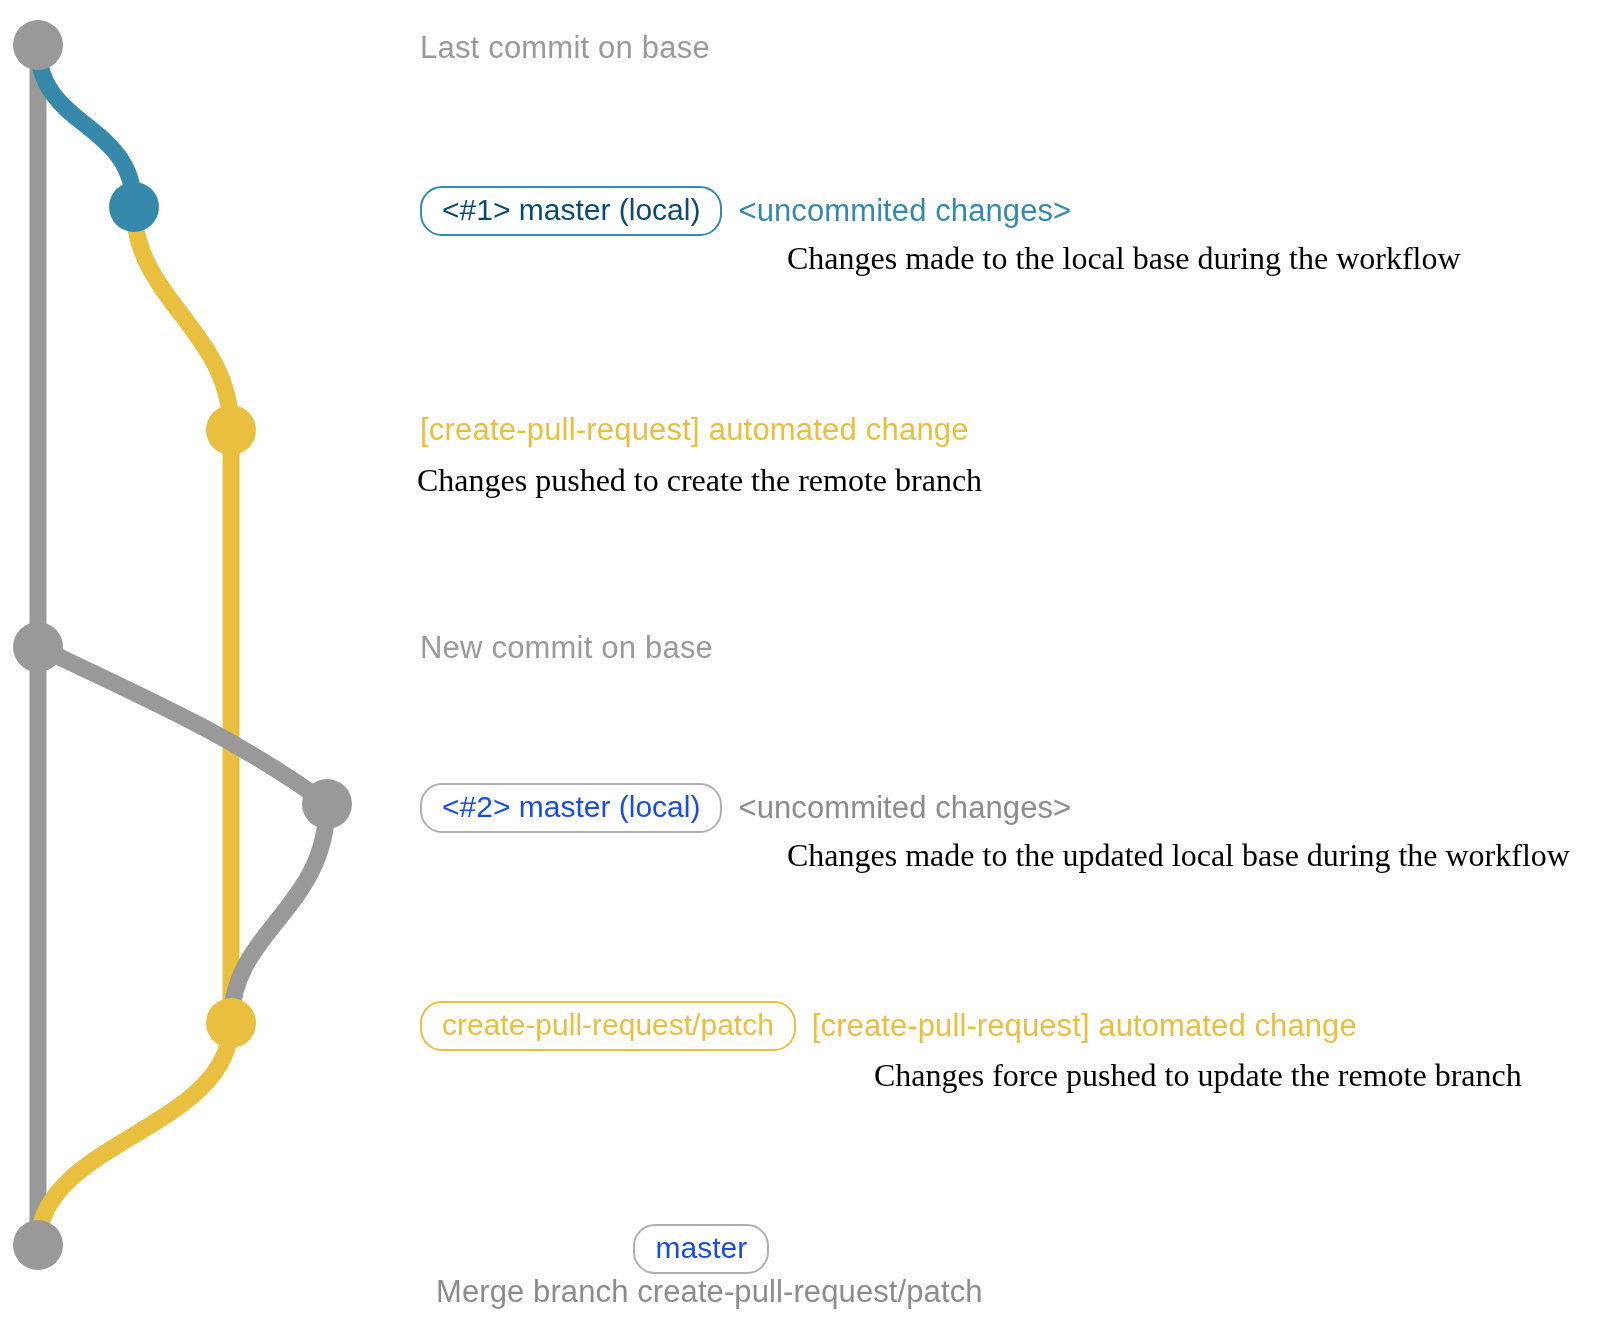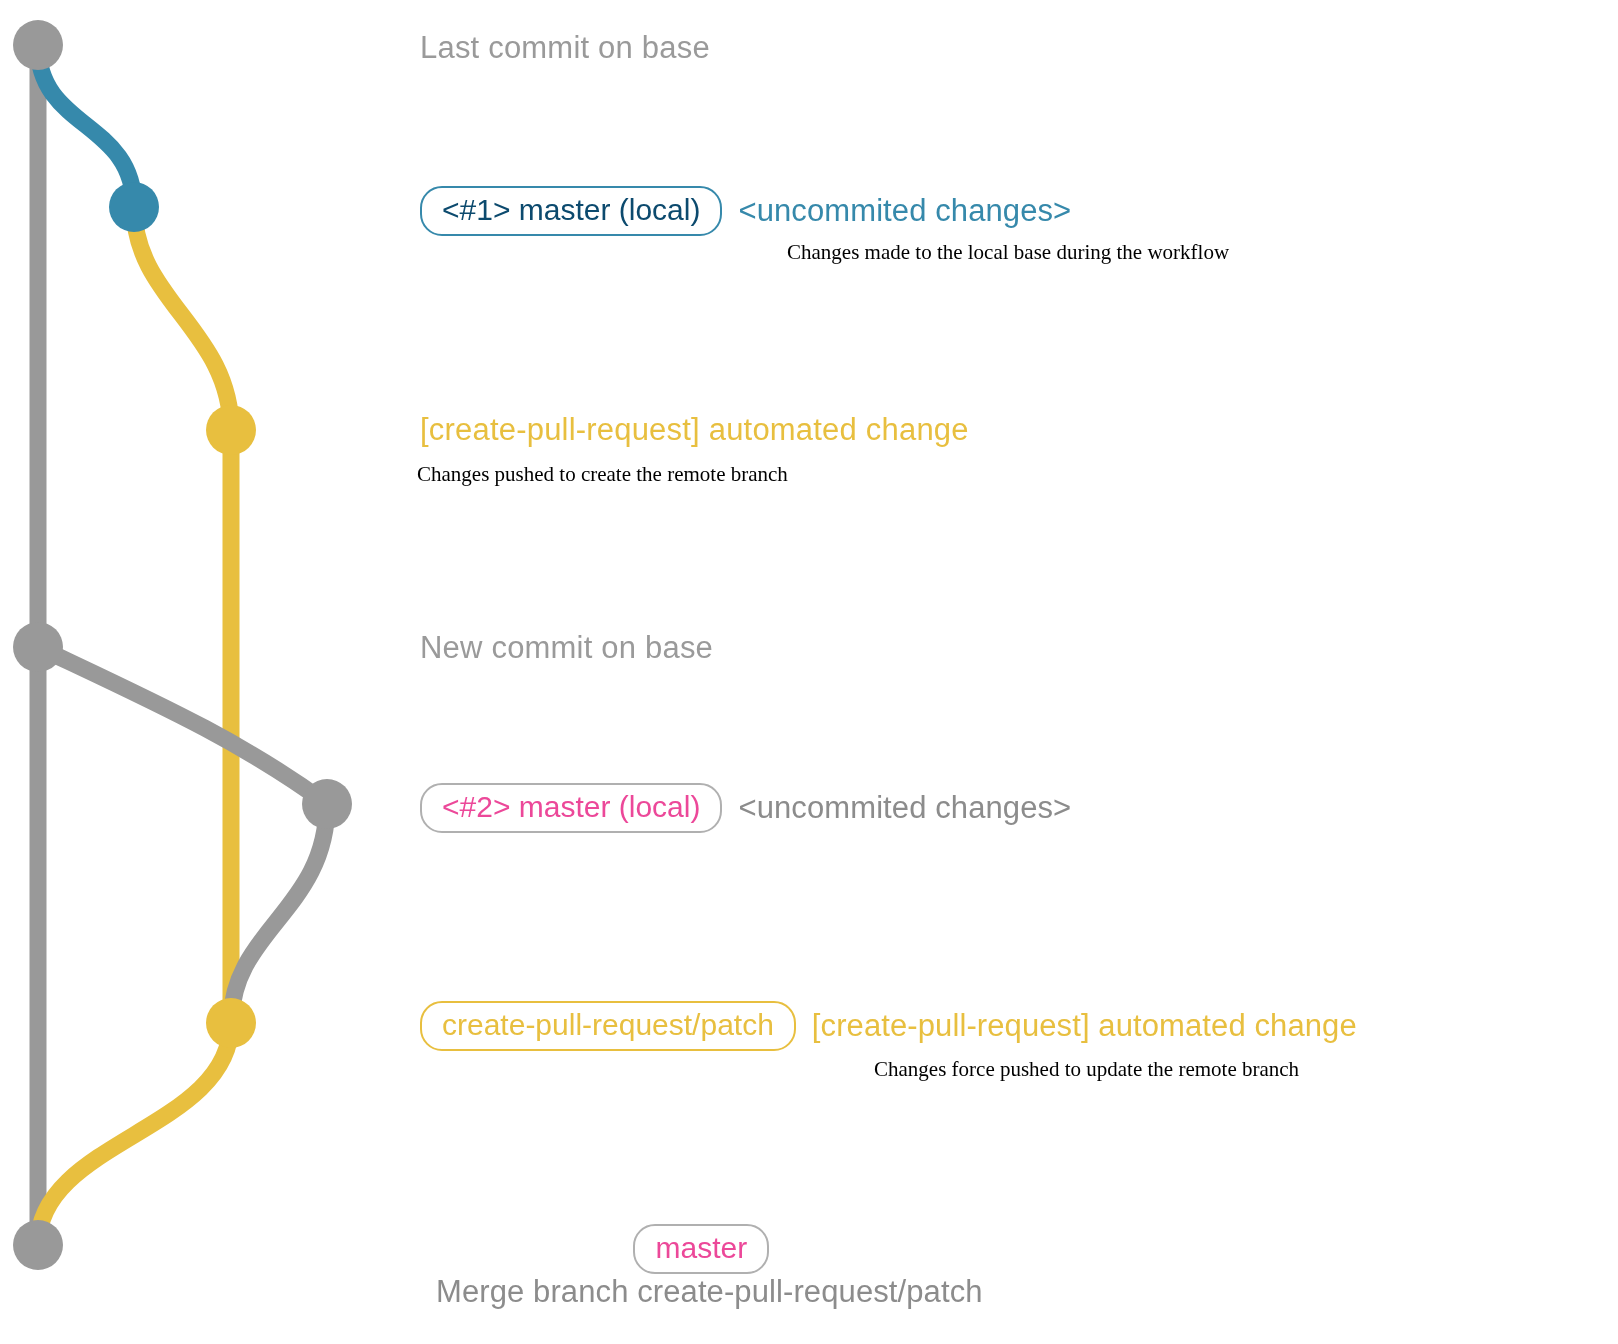--- a/index.html
+++ b/index.html
@@ -47,34 +47,34 @@
     border-radius: 22px;
     padding: 7px 20px 9px 20px;
     font-family: "Liberation Sans", sans-serif;
     font-size: 30px;
     line-height: 1;
     color: #8c8c8c;
     background: #ffffff;
   }
   .badge.blue  { border-color: #3689ab; color: #0c4a6e; }
   .badge.gold  { border-color: #e8bf3f; color: #e8bf3f; }
-  .badge.grey  { border-color: #b0b0b0; color: #ec4899; }
+  .badge.grey  { border-color: #b0b0b0; color: #1d4ed8; }
   .subject {
     font-family: "Liberation Sans", sans-serif;
     font-size: 31px;
     margin-left: 16px;
     letter-spacing: 0.1px;
   }
   .subject.blue { color: #3689ab; }
   .subject.gold { color: #e8bf3f; }
   .subject.grey { color: #8c8c8c; }
   .desc {
     position: absolute;
     font-family: "Liberation Serif", serif;
-    font-size: 21px;
+    font-size: 32px;
     color: #000000;
     white-space: nowrap;
   }
   .title-grey { color: #9a9a9a; }
   .title-gold { color: #e8bf3f; }
 </style>
 </head>
 <body>
 
 <svg id="graph-svg" viewBox="0 0 1618 1344" xmlns="http://www.w3.org/2000/svg">
@@ -127,20 +127,21 @@
   <div class="desc" style="left:417px; top:462px;">Changes pushed to create the remote branch</div>
 
   <div class="row" style="left:398px; top:630px;">
     <span class="plain-title title-grey">New commit on base</span>
   </div>
 
   <div class="row" style="left:398px; top:783px;">
     <span class="badge grey">&lt;#2&gt; master (local)</span>
     <span class="subject grey">&lt;uncommited changes&gt;</span>
   </div>
+  <div class="desc" style="left:787px; top:837px;">Changes made to the updated local base during the workflow</div>
 
   <div class="row" style="left:398px; top:1001px;">
     <span class="badge gold">create-pull-request/patch</span>
     <span class="subject gold">[create-pull-request] automated change</span>
   </div>
   <div class="desc" style="left:874px; top:1057px;">Changes force pushed to update the remote branch</div>
 
   <div class="row" style="left:398px; top:1224px;flex-direction:column;">
     <span class="badge grey">master</span>
     <span class="subject grey">Merge branch create-pull-request/patch</span>

